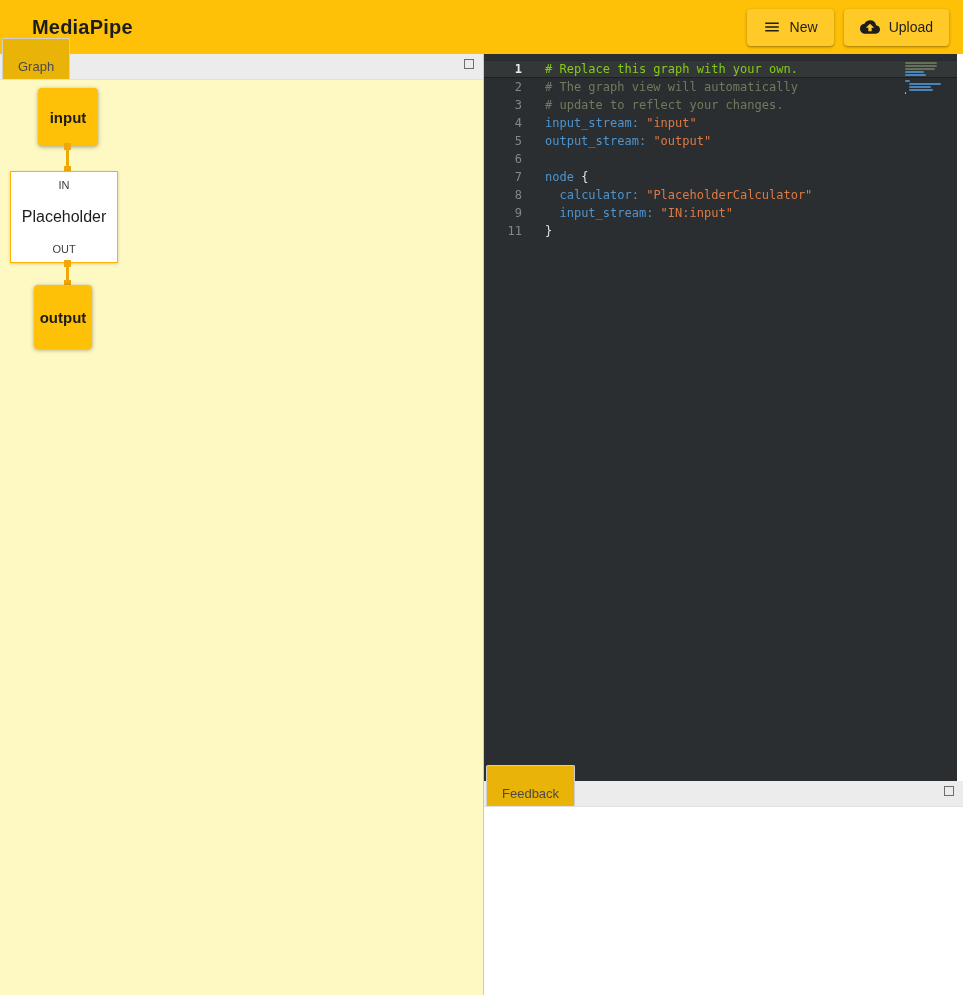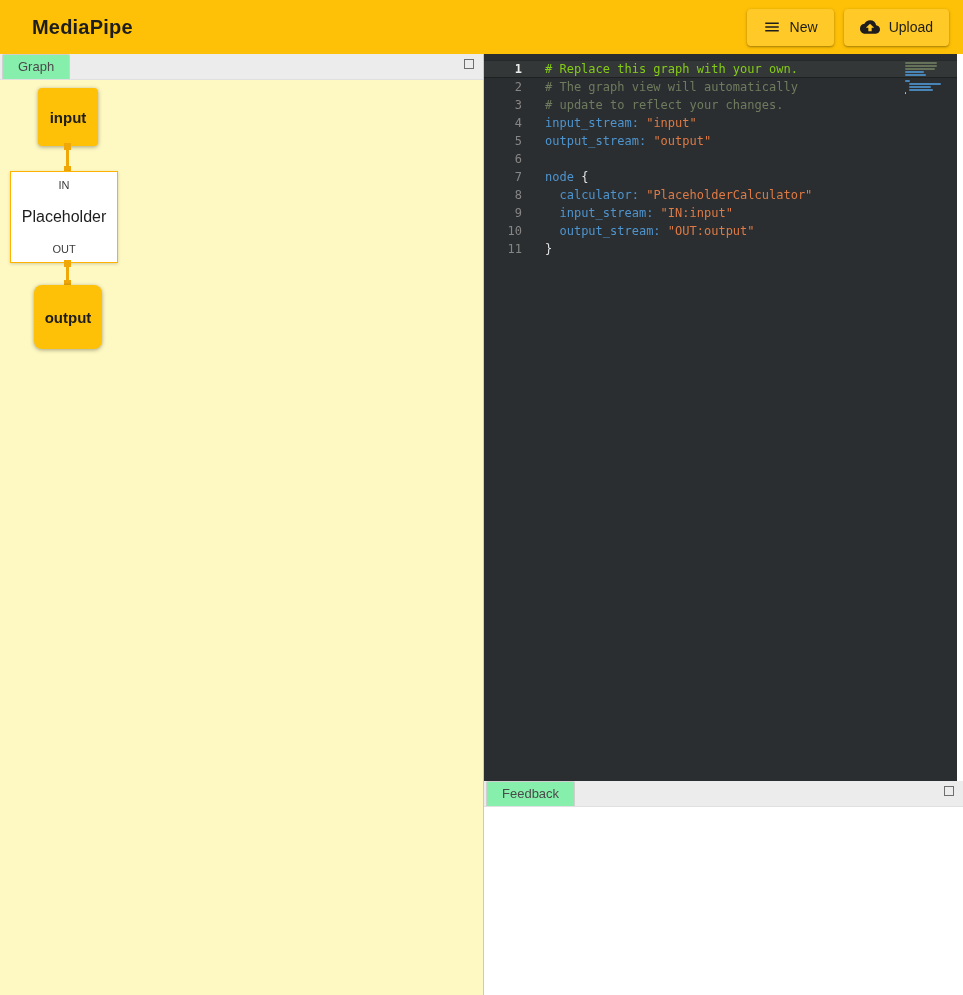--- a/index.html
+++ b/index.html
@@ -21,34 +21,34 @@
   
   .main { display:flex; height:941px; }
   .graph-panel { width:484px; flex:none; border-right:1px solid #c9c9c9;
                  display:flex; flex-direction:column; }
   .right-col { flex:1; display:flex; flex-direction:column; min-width:0; }
 
   
   .tabstrip { position:relative; height:26px; background:#ececec; flex:none;
               display:flex; align-items:flex-end; padding-left:2px;
               border-bottom:1px solid #e0e0e0; }
-  .tab { background:#86efac; border:1px solid #cfcfcf; border-bottom:none;
-         border-radius:2px 2px 0 0; padding:4px 15px 5px; font-size:13px;
+  .tab { background:#eab308; border:1px solid #cfcfcf; border-bottom:none;
+         border-radius:2px 2px 0 0; padding:20px 15px 5px; font-size:13px;
          color:#4a4a4a; cursor:pointer; }
   .expand-icon { position:absolute; top:5px; right:9px; width:10px; height:10px;
                  border:1px solid #6e6e6e; background:transparent; cursor:pointer; }
 
   
   .graph-canvas { position:relative; flex:1; background:#fef9c3; }
   .gnode { position:absolute; background:var(--node_fill,#FFC107); border-radius:4px;
            display:flex; align-items:center; justify-content:center;
            font-size:15px; font-weight:600; color:#1d1d1d; cursor:pointer;
            box-shadow:0 1px 4px rgba(0,0,0,0.35); }
   .input-node  { left:38px; top:8px;   width:60px; height:58px; }
-  .output-node { left:34px; top:205px; width:68px; height:64px;border-radius:8px; }
+  .output-node { left:34px; top:205px; width:58px; height:64px; }
   .placeholder-node { position:absolute; left:10px; top:91px; width:108px; height:92px;
            background:#fff; border:1px solid #FFB300; border-radius:0; cursor:pointer;
            box-shadow:0 1px 3px rgba(0,0,0,0.18);
            display:flex; flex-direction:column; align-items:center;
            justify-content:space-between; padding:7px 8px; }
   .port-label { font-size:11px; color:#3c3c3c; }
   .placeholder-title { font-size:16px; color:#1d1d1d; }
   .connector { position:absolute; width:3px; left:66px; background:var(--connector,#EFA808); }
   .connector::before, .connector::after { content:""; position:absolute; left:-2px;
            width:7px; height:7px; background:var(--connector,#EFA808); }
@@ -158,24 +158,20 @@
             </div>
             <div class="code-line">
               <span class="line-num">8</span>
               <span class="line-code"><span style="color: rgb(227, 227, 227);">  </span><span style="color: rgb(78, 148, 206);">calculator:</span><span style="color: rgb(227, 227, 227);"> </span><span style="color: rgb(221, 122, 69);">"PlaceholderCalculator"</span></span>
             </div>
             <div class="code-line">
               <span class="line-num">9</span>
               <span class="line-code"><span style="color: rgb(227, 227, 227);">  </span><span style="color: rgb(78, 148, 206);">input_stream:</span><span style="color: rgb(227, 227, 227);"> </span><span style="color: rgb(221, 122, 69);">"IN:input"</span></span>
             </div>
             <div class="code-line">
-              <span class="line-num">10</span>
-              <span class="line-code"><span style="color: rgb(227, 227, 227);">  </span><span style="color: rgb(78, 148, 206);">output_stream:</span><span style="color: rgb(227, 227, 227);"> </span><span style="color: rgb(221, 122, 69);">"OUT:output"</span></span>
-            </div>
-            <div class="code-line">
               <span class="line-num">11</span>
               <span class="line-code"><span style="color: rgb(227, 227, 227);">}</span></span>
             </div>
           </div>
         <div class="minimap">
             <div class="mm-line" style="width: 32px; margin-left: 0px; background: rgb(111, 123, 94);"></div>
             <div class="mm-line" style="width: 32px; margin-left: 0px; background: rgb(111, 123, 94);"></div>
             <div class="mm-line" style="width: 30px; margin-left: 0px; background: rgb(111, 123, 94);"></div>
             <div class="mm-line" style="width: 19px; margin-left: 0px; background: rgb(78, 148, 206);"></div>
             <div class="mm-line" style="width: 21px; margin-left: 0px; background: rgb(78, 148, 206);"></div>

